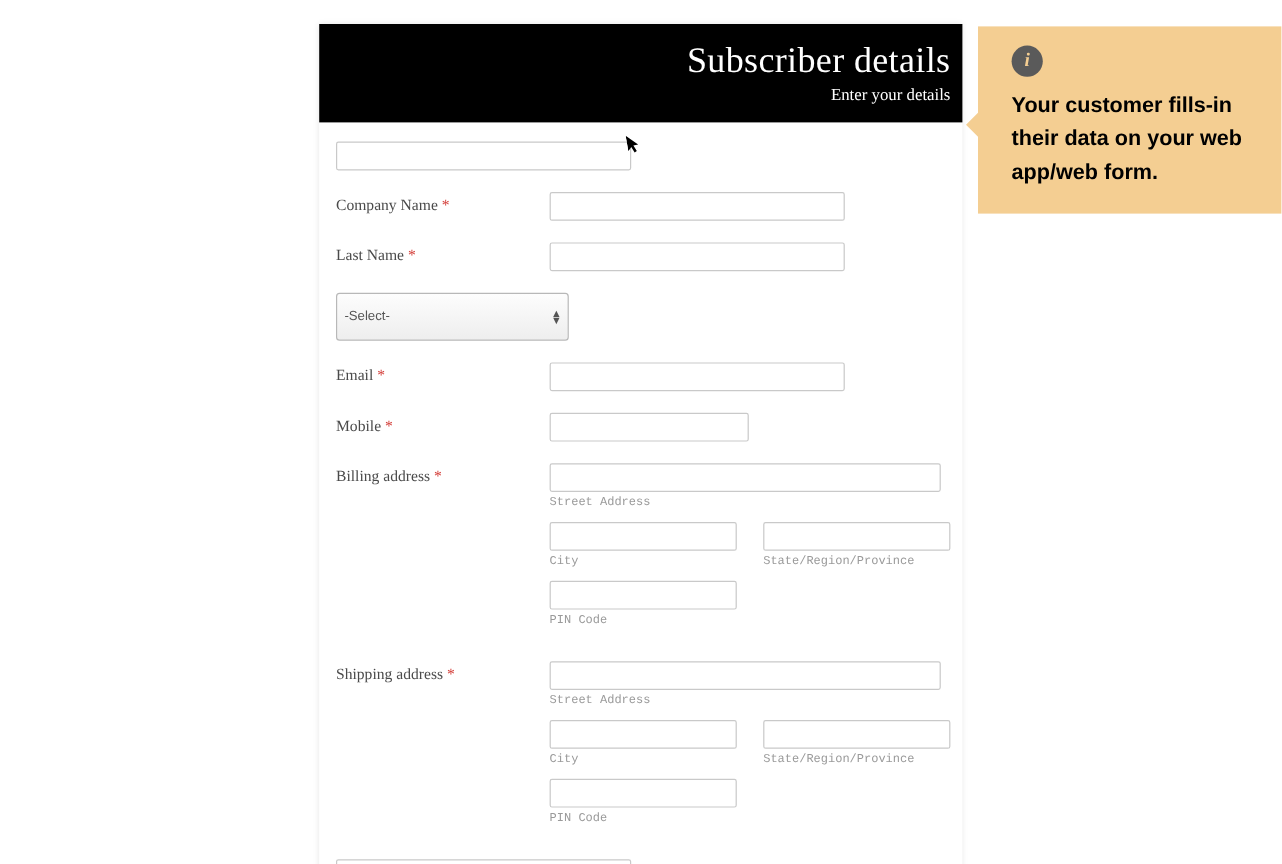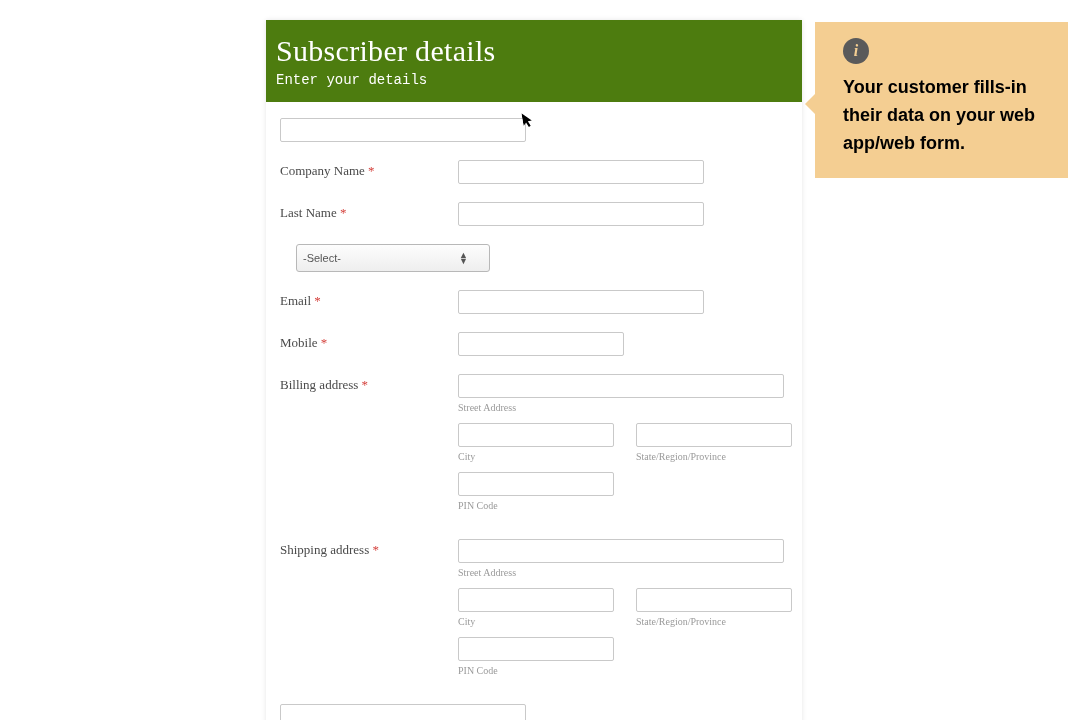--- a/index.html
+++ b/index.html
@@ -12,35 +12,35 @@
     }
     .form-panel {
       position: absolute;
       left: 266px;
       top: 20px;
       width: 536px;
       background: #fff;
       box-shadow: 0 0 5px rgba(0,0,0,0.1);
     }
     .form-header {
-      background: #4d7c0f;
+      background: #000000;
       color: #fff;
-      text-align: left;
+      text-align: right;
       padding: 14px 10px 14px;
     }
     .form-title {
       font-size: 30px;
       font-weight: 500;
       font-family: Georgia, serif;
       letter-spacing: 0.3px;
     }
     .form-subtitle {
       font-size: 14px;
       margin-top: 4px;
-      font-family: Liberation Mono, monospace;
+      font-family: Liberation Serif, serif;
     }
     .form-body {
       padding: 16px 14px 20px 14px;
     }
     .form-row {
       display: flex;
       align-items: flex-start;
       margin-bottom: 18px;
     }
     .form-label {
@@ -67,45 +67,44 @@
     .w-246 { width: 246px; }
     .w-166 { width: 166px; }
     .w-326 { width: 326px; }
     .w-156 { width: 156px; }
     .select-wrap {
       position: relative;
       width: 194px;
     }
     .select-box {
       width: 100%;
-      height: 28px;
+      height: 40px;
       border: 1px solid #b8b8b8;
       border-radius: 3px;
       background: linear-gradient(#fdfdfd, #eee);
       font-size: 11px;
       color: #555;
       padding: 2px 18px 2px 6px;
       appearance: none;
-      margin-left: 16px;
     }
     .select-arrows {
       position: absolute;
       right: 6px;
       top: 50%;
       transform: translateY(-50%);
       font-size: 9px;
       line-height: 6px;
       color: #555;
       pointer-events: none;
     }
     .sub-label {
       font-size: 10px;
       color: #9a9a9a;
       margin-top: 4px;
-      font-family: Liberation Serif, serif;
+      font-family: Liberation Mono, monospace;
     }
     .address-group .addr-line { margin-bottom: 10px; }
     .addr-split {
       display: flex;
       gap: 22px;
     }
     .addr-col { display: flex; flex-direction: column; }
 
     
     .tooltip {

